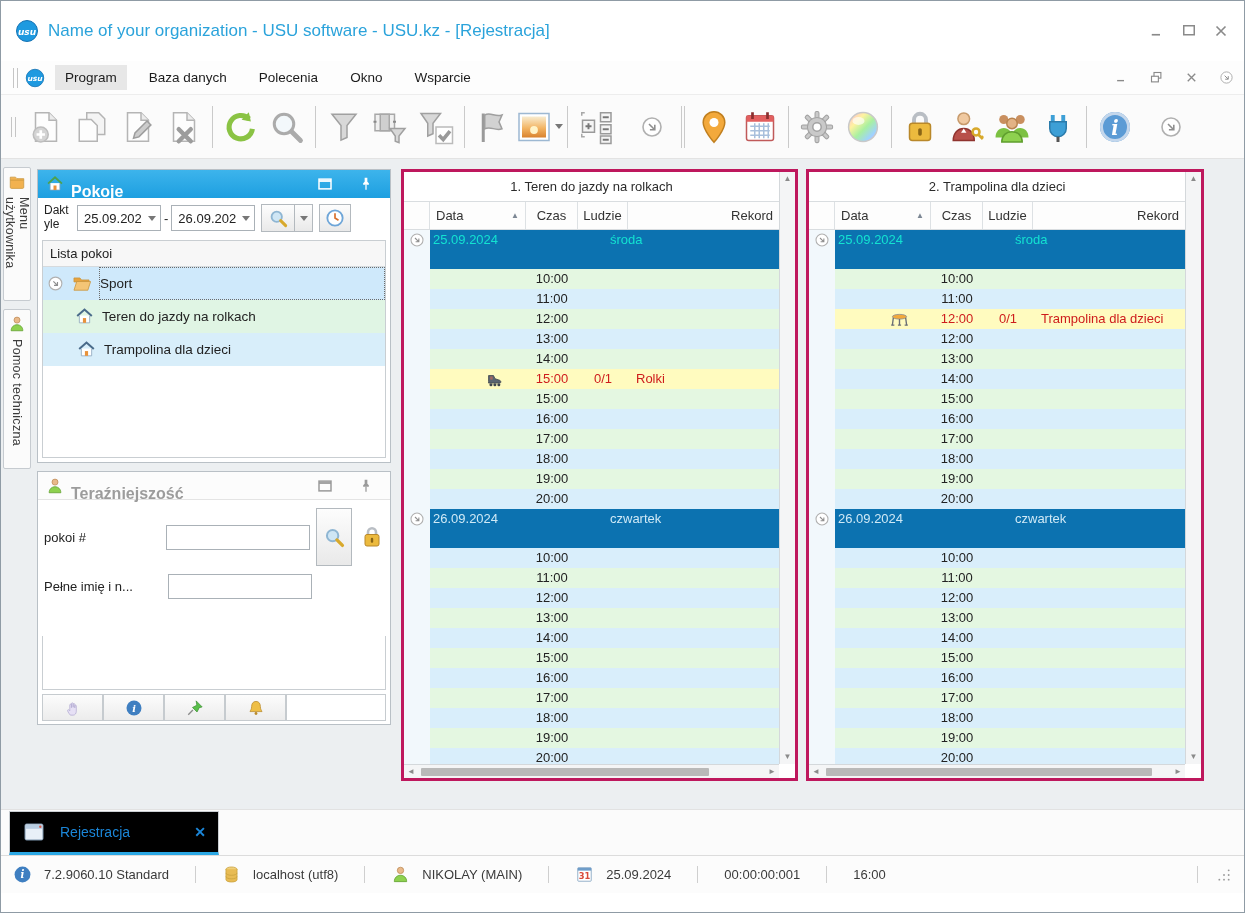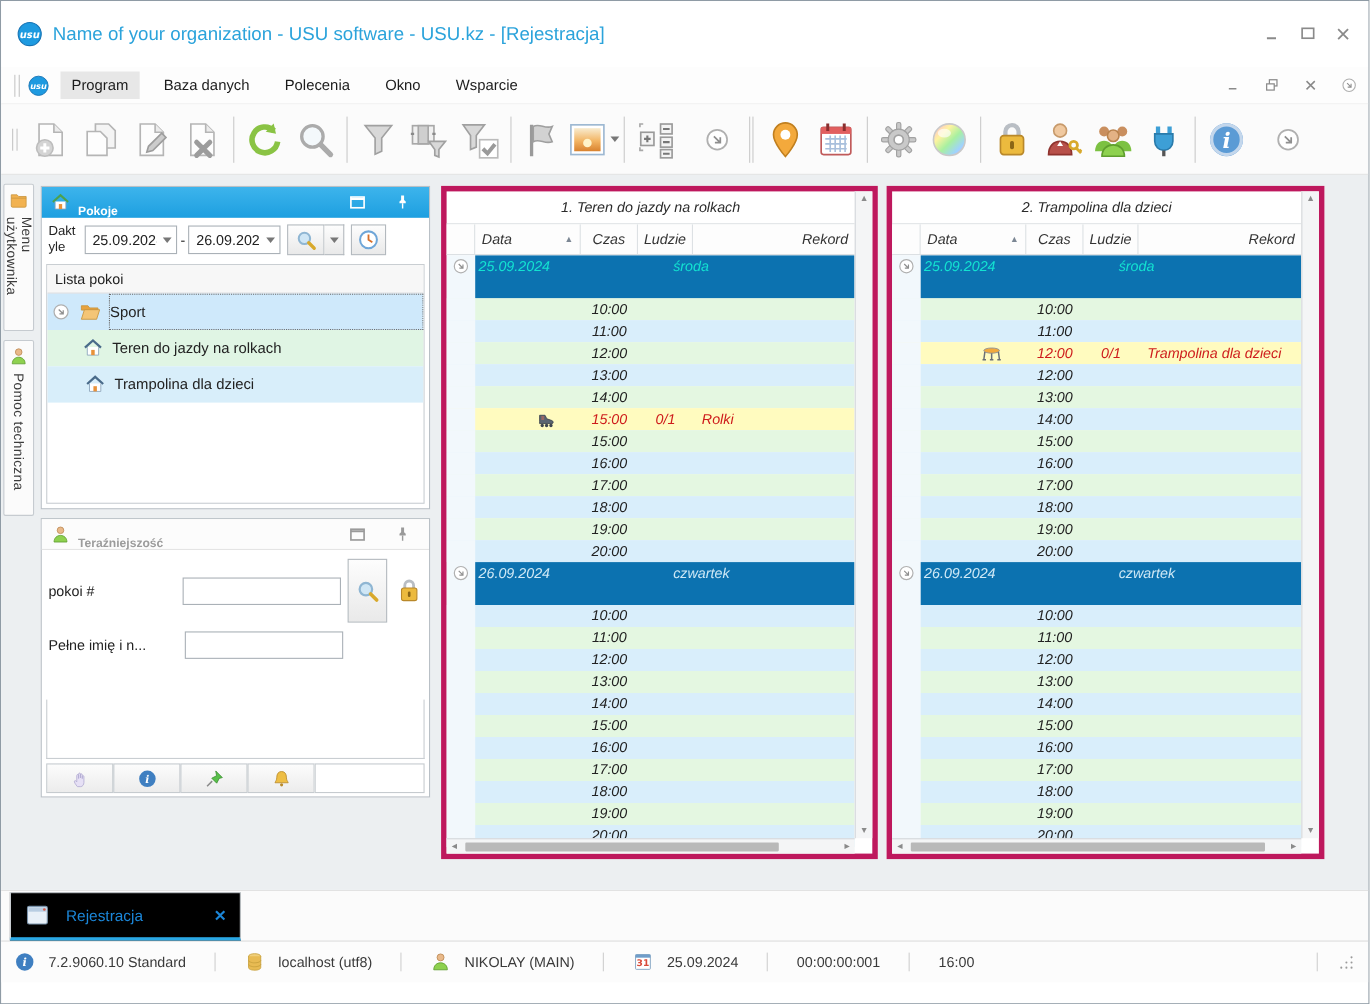--- a/index.html
+++ b/index.html
@@ -43,21 +43,21 @@
             display:flex;flex-direction:column;align-items:center;padding-top:5px;cursor:default;}
   .side-tab .ic{width:18px;height:18px;margin-bottom:6px;}
   .vtext{writing-mode:vertical-rl;font-size:12.5px;color:#3c3c3c;letter-spacing:.3px;}
 
   
   .panel{position:absolute;background:#fff;border:1px solid #b9c0c6;}
   .phead{height:28px;display:flex;align-items:center;padding:0 8px;}
   .phead.blue{background:linear-gradient(#3db4ec,#1d9fe0);color:#fff;}
   .phead.gray{background:#fcfcfc;border-bottom:1px solid #e4e4e4;color:#9c9c9c;}
   .phead .ic{width:18px;height:18px;margin-right:7px;}
-  .ptitle{font-size:11px;font-weight:bold;flex:1;margin-top:16px;}
+  .ptitle{font-size:16px;font-weight:bold;flex:1;margin-top:16px;}
   .phbtn{width:15px;height:15px;margin-left:16px;}
 
   
   .filterrow{display:flex;align-items:center;padding:6px 5px 6px 6px;}
   .flabel{width:29px;font-size:12px;line-height:1.15;word-break:break-all;color:#222;}
   .combo{height:26px;border:1px solid #aab1b7;background:#fff;display:flex;align-items:center;
          padding:0 4px 0 6px;font-size:13px;cursor:default;}
   .combo .val{width:58px;overflow:hidden;white-space:nowrap;}
   .combo .caret{margin-left:6px;}
   .dash{margin:0 3px;font-size:13px;}
@@ -78,21 +78,21 @@
           font-family:"Liberation Sans",sans-serif;}
   .klhead{display:flex;height:26px;border:1px solid #c9ced2;border-bottom:1px solid #c9ced2;background:#f4f4f4;}
   .klcell{border-right:1px solid #d2d6da;display:flex;align-items:center;padding:0 6px;font-size:13px;color:#222;}
   .footbtns{position:absolute;left:4px;right:4px;bottom:3px;height:27px;display:flex;}
   .fbtn{flex:0 0 61px;height:27px;border:1px solid #c6cbcf;background:linear-gradient(#fcfcfc,#ececec);
         display:flex;align-items:center;justify-content:center;margin-right:0;cursor:default;}
   .fbtn .ic{width:18px;height:18px;}
   .fblank{flex:1;border:1px solid #c6cbcf;background:#fff;}
 
   
-  .sched{position:absolute;background:#fff;border:5px solid #be185d;font-style:italic;}
+  .sched{position:absolute;background:#fff;border:3px solid #be185d;}
   .sched-title{height:30px;line-height:30px;text-align:center;font-size:13px;color:#2b2b2b;
                border-bottom:1px solid #d9dde0;width:calc(100% - 16px);}
   .sched-head{height:28px;display:flex;width:calc(100% - 16px);border-bottom:1px solid #d9dde0;background:#fdfdfd;font-size:13px;color:#333;}
   .hcell{display:flex;align-items:center;border-right:1px solid #dde1e4;padding:0 6px;}
   .sched-body{width:calc(100% - 16px);overflow:hidden;}
   .s-row{display:flex;width:100%;font-size:13px;cursor:default;}
   .r-slot{height:20px;line-height:20px;}
   .r-group{height:39px;}
   .c-gut{width:26px;background:#f2f8fc;display:flex;align-items:flex-start;justify-content:center;}
   .c-data{width:96px;display:flex;align-items:center;}

